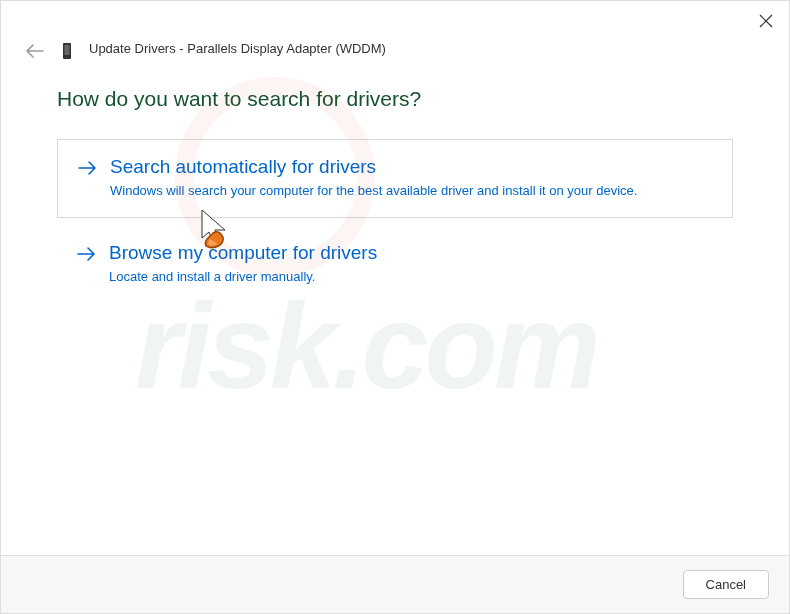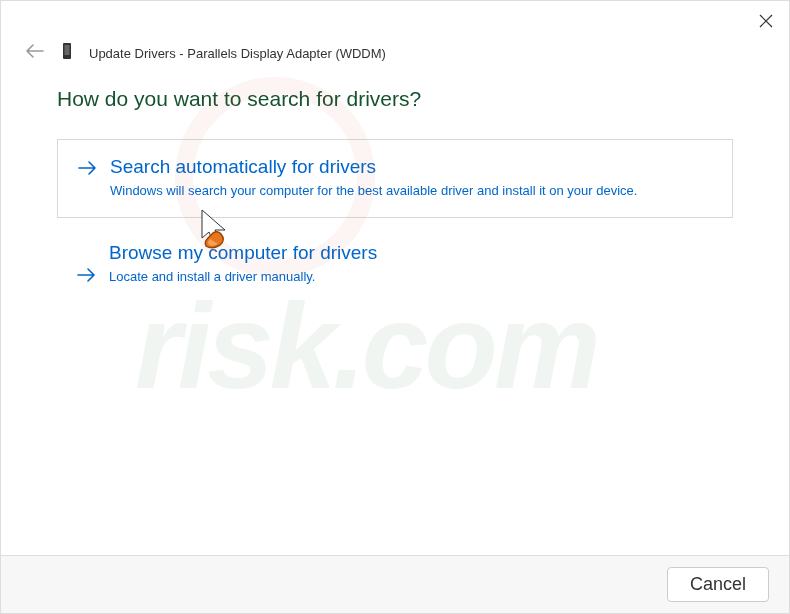--- a/index.html
+++ b/index.html
@@ -30,21 +30,21 @@
       width: 22px;
       height: 22px;
       cursor: pointer;
       display: flex;
       align-items: center;
       justify-content: center;
       color: #333;
     }
     .header-row {
       display: flex;
-      align-items: flex-end;
+      align-items: flex-start;
       padding: 0 24px 8px 24px;
       gap: 14px;
     }
     .back-arrow {
       width: 20px;
       height: 20px;
       display: flex;
       align-items: center;
       justify-content: center;
       color: #888;
@@ -77,21 +77,21 @@
       margin-bottom: 24px;
       cursor: pointer;
       display: flex;
       align-items: flex-start;
       gap: 12px;
     }
     .option-plain {
       padding: 0 20px;
       cursor: pointer;
       display: flex;
-      align-items: flex-end;
+      align-items: flex-start;
       gap: 12px;
     }
     .arrow-icon {
       color: #0066cc;
       flex-shrink: 0;
       margin-top: 4px;
     }
     .option-text { flex: 1; }
     .option-title {
       font-size: 19px;
@@ -111,21 +111,21 @@
       display: flex;
       align-items: center;
       justify-content: flex-end;
       padding: 0 20px;
     }
     .cancel-btn {
       background: #fff;
       border: 1px solid #ccc;
       border-radius: 4px;
       padding: 6px 22px;
-      font-size: 18px;
+      font-size: 13px;
       color: #333;
       cursor: pointer;
       font-family: inherit;
     }
     .cursor-overlay {
       position: absolute;
       left: 196px;
       top: 208px;
       pointer-events: none;
       z-index: 100;

